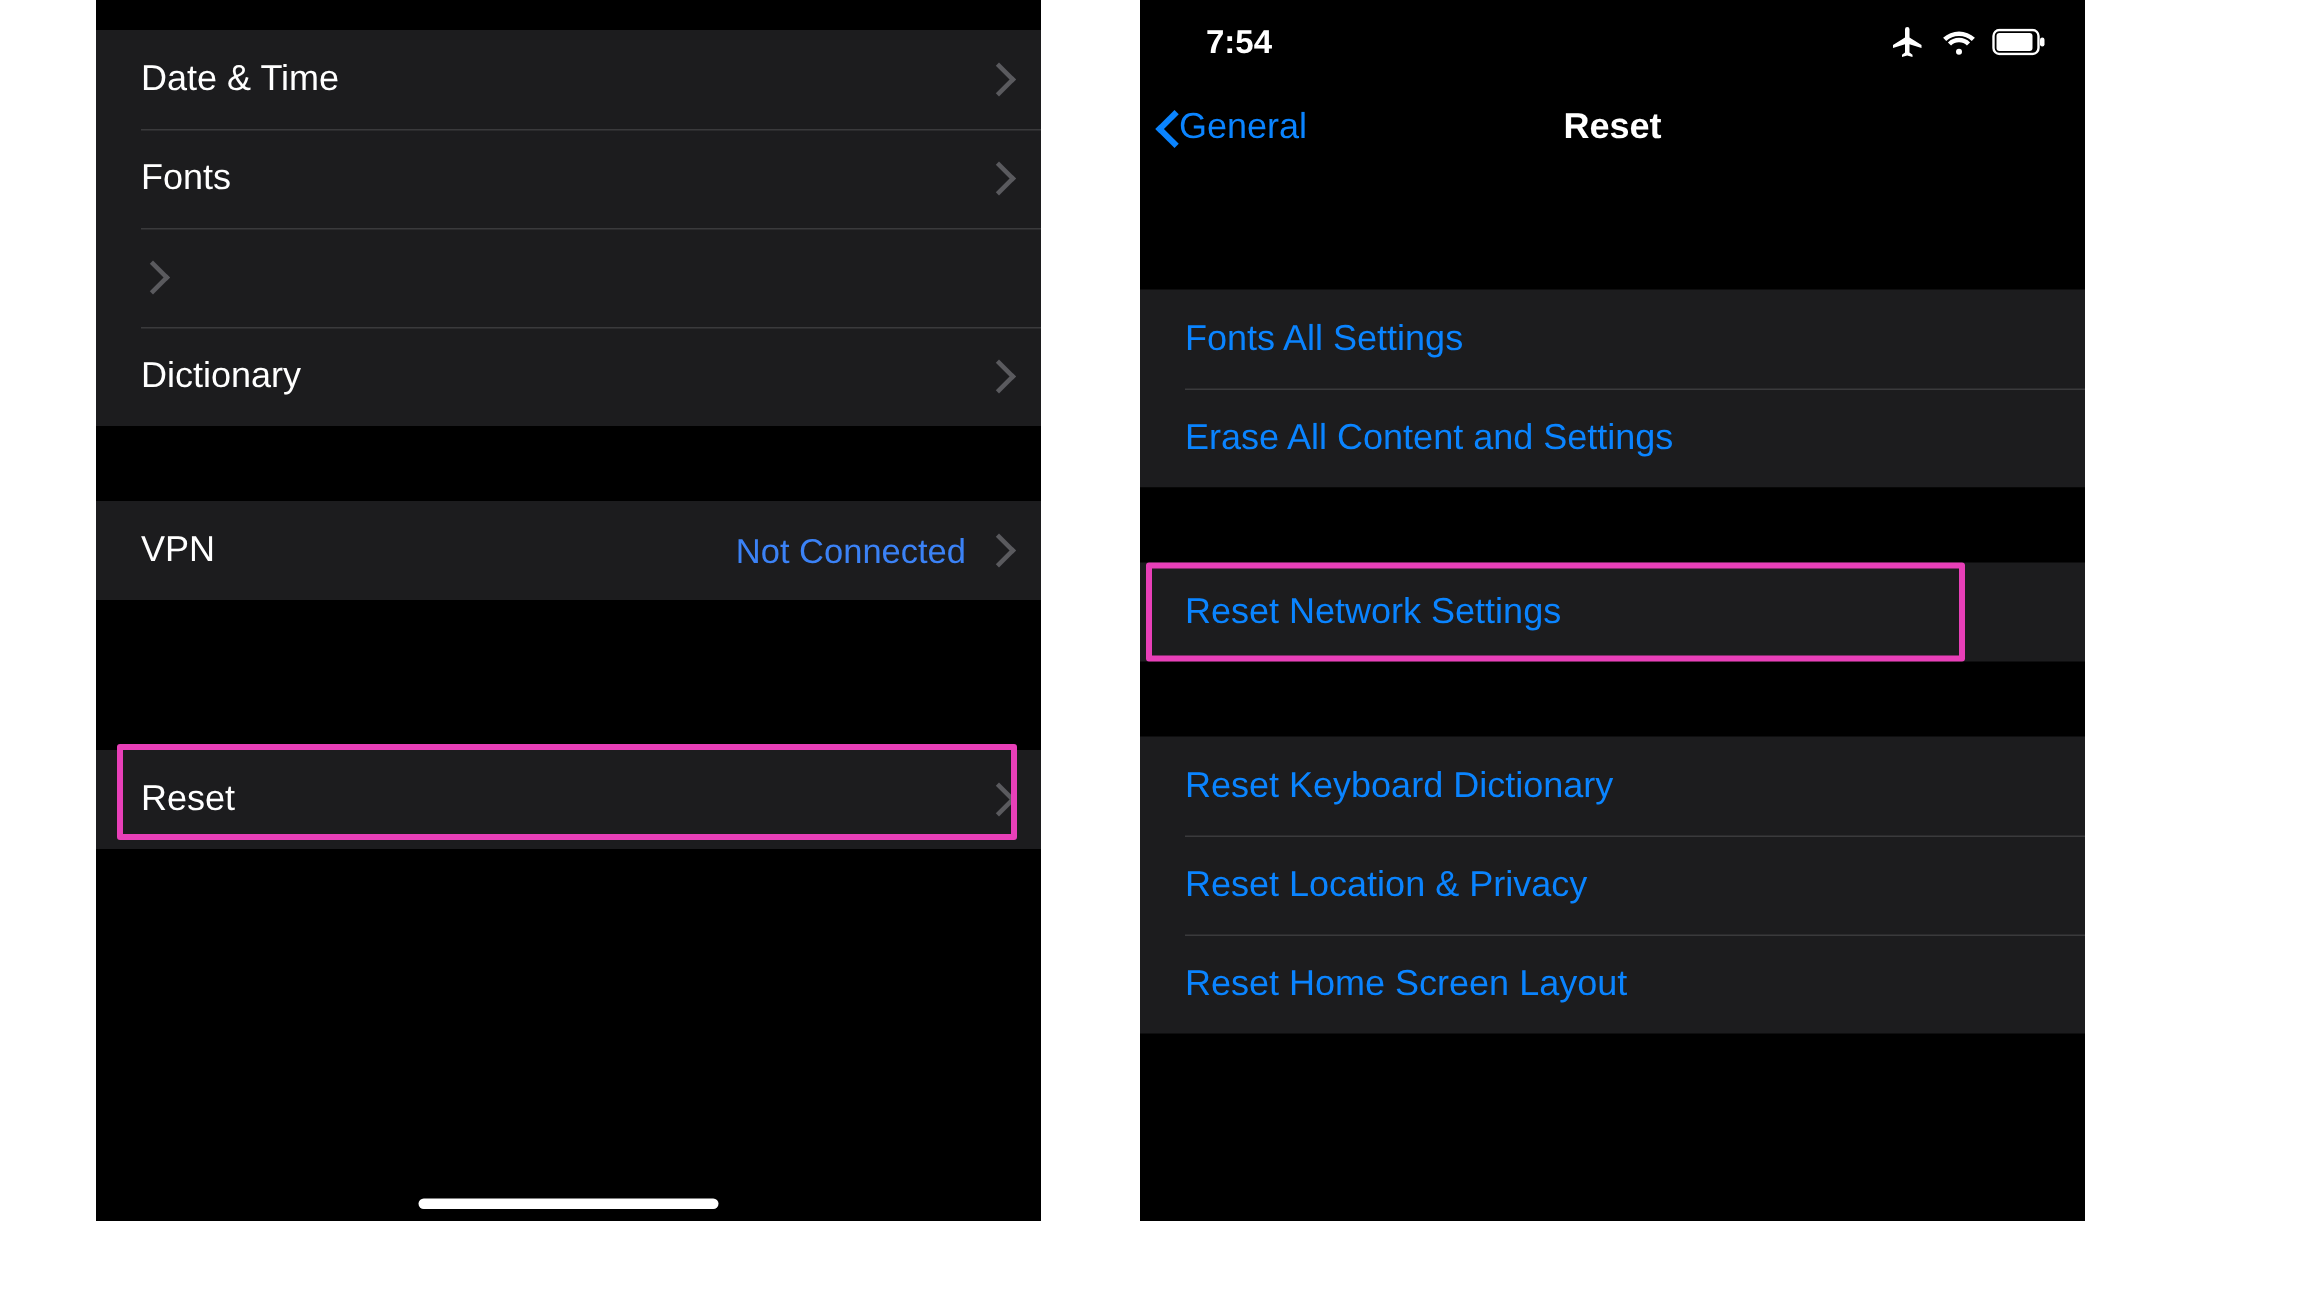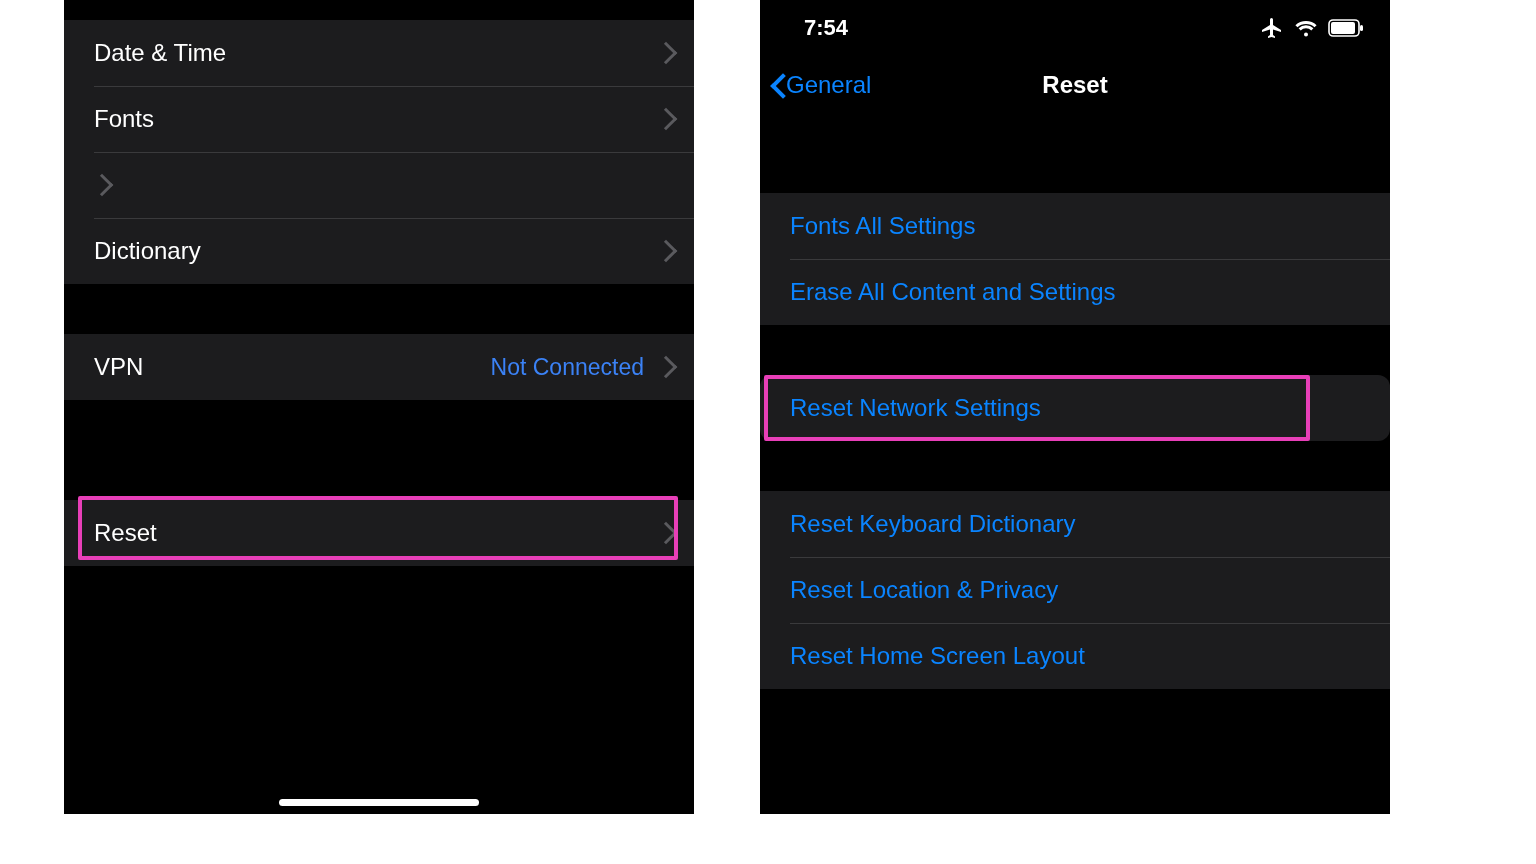--- a/index.html
+++ b/index.html
@@ -232,21 +232,21 @@
       <div class="row">
         <span class="label link-blue">Fonts All Settings</span>
       </div>
       <div class="row">
         <span class="label link-blue">Erase All Content and Settings</span>
       </div>
     </div>
 
     <div class="gap"></div>
 
-    <div class="group" style="position:relative;border-radius:12px;">
+    <div class="group" style="position:relative;">
       <div class="row">
         <span class="label link-blue">Reset Network Settings</span>
       </div>
       <div class="highlight-box" style="left:4px; top:0px; width:546px; height:66px;"></div>
     </div>
 
     <div class="gap"></div>
 
     <div class="group">
       <div class="row">

